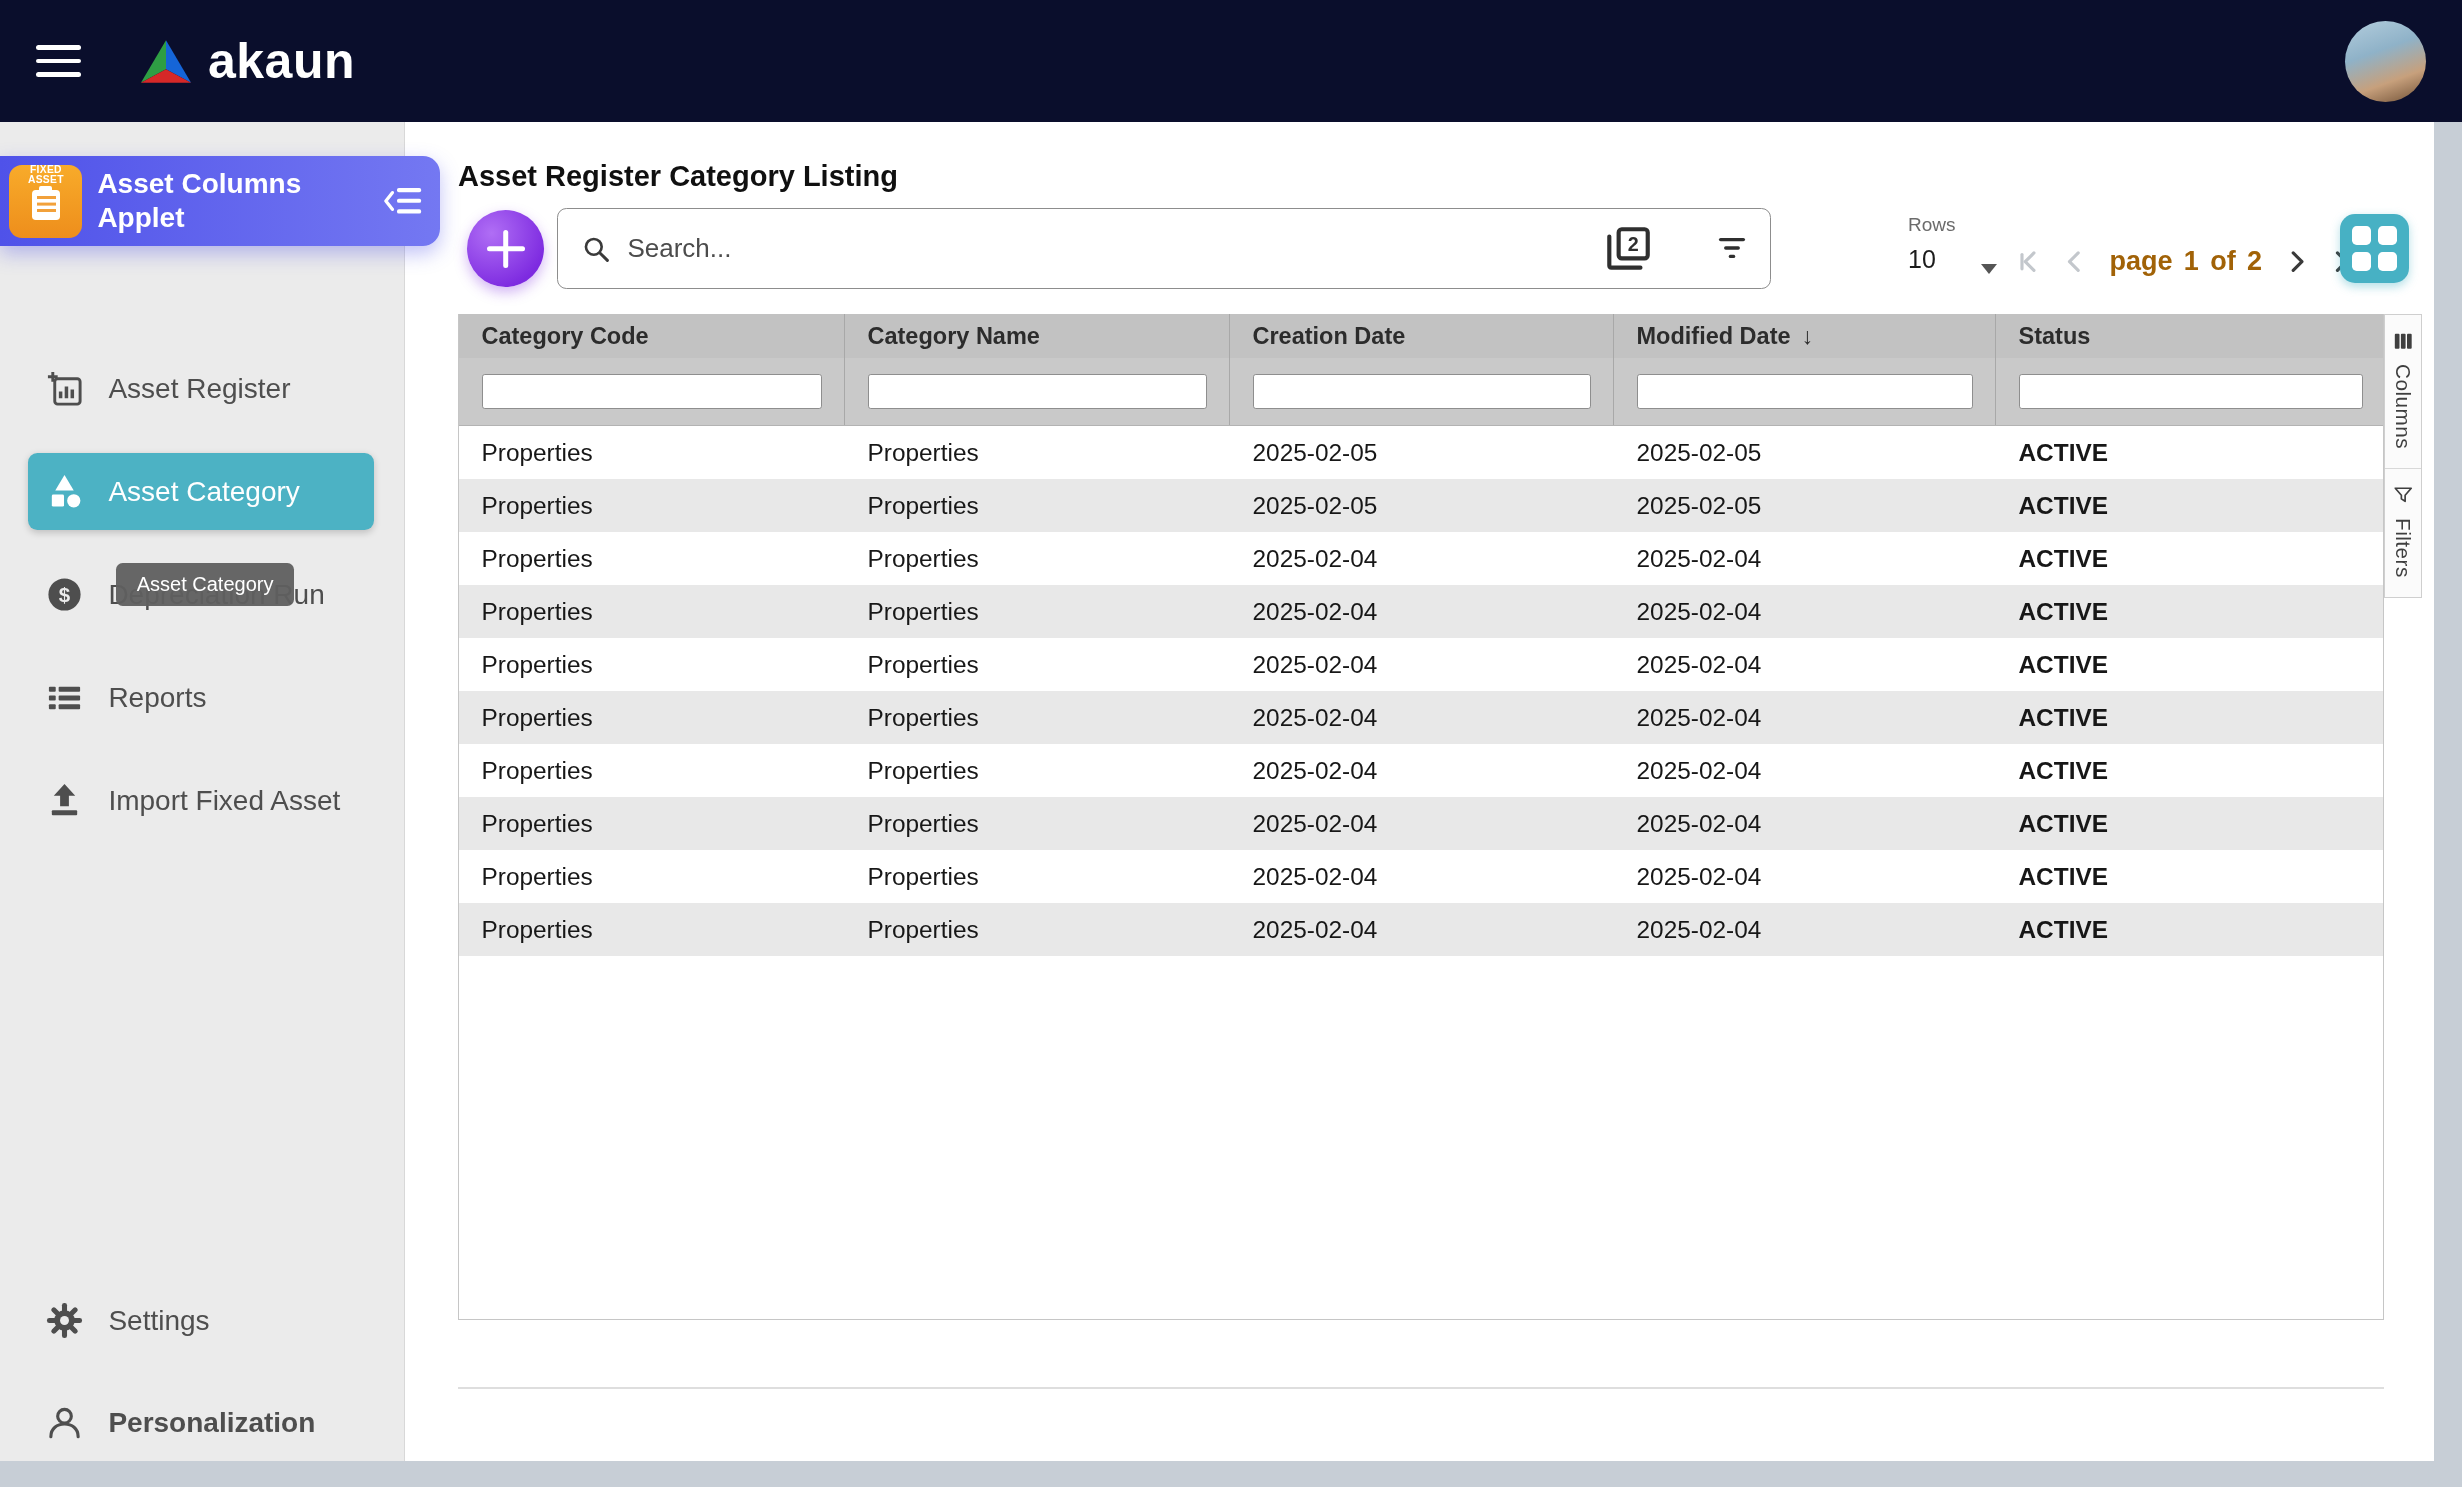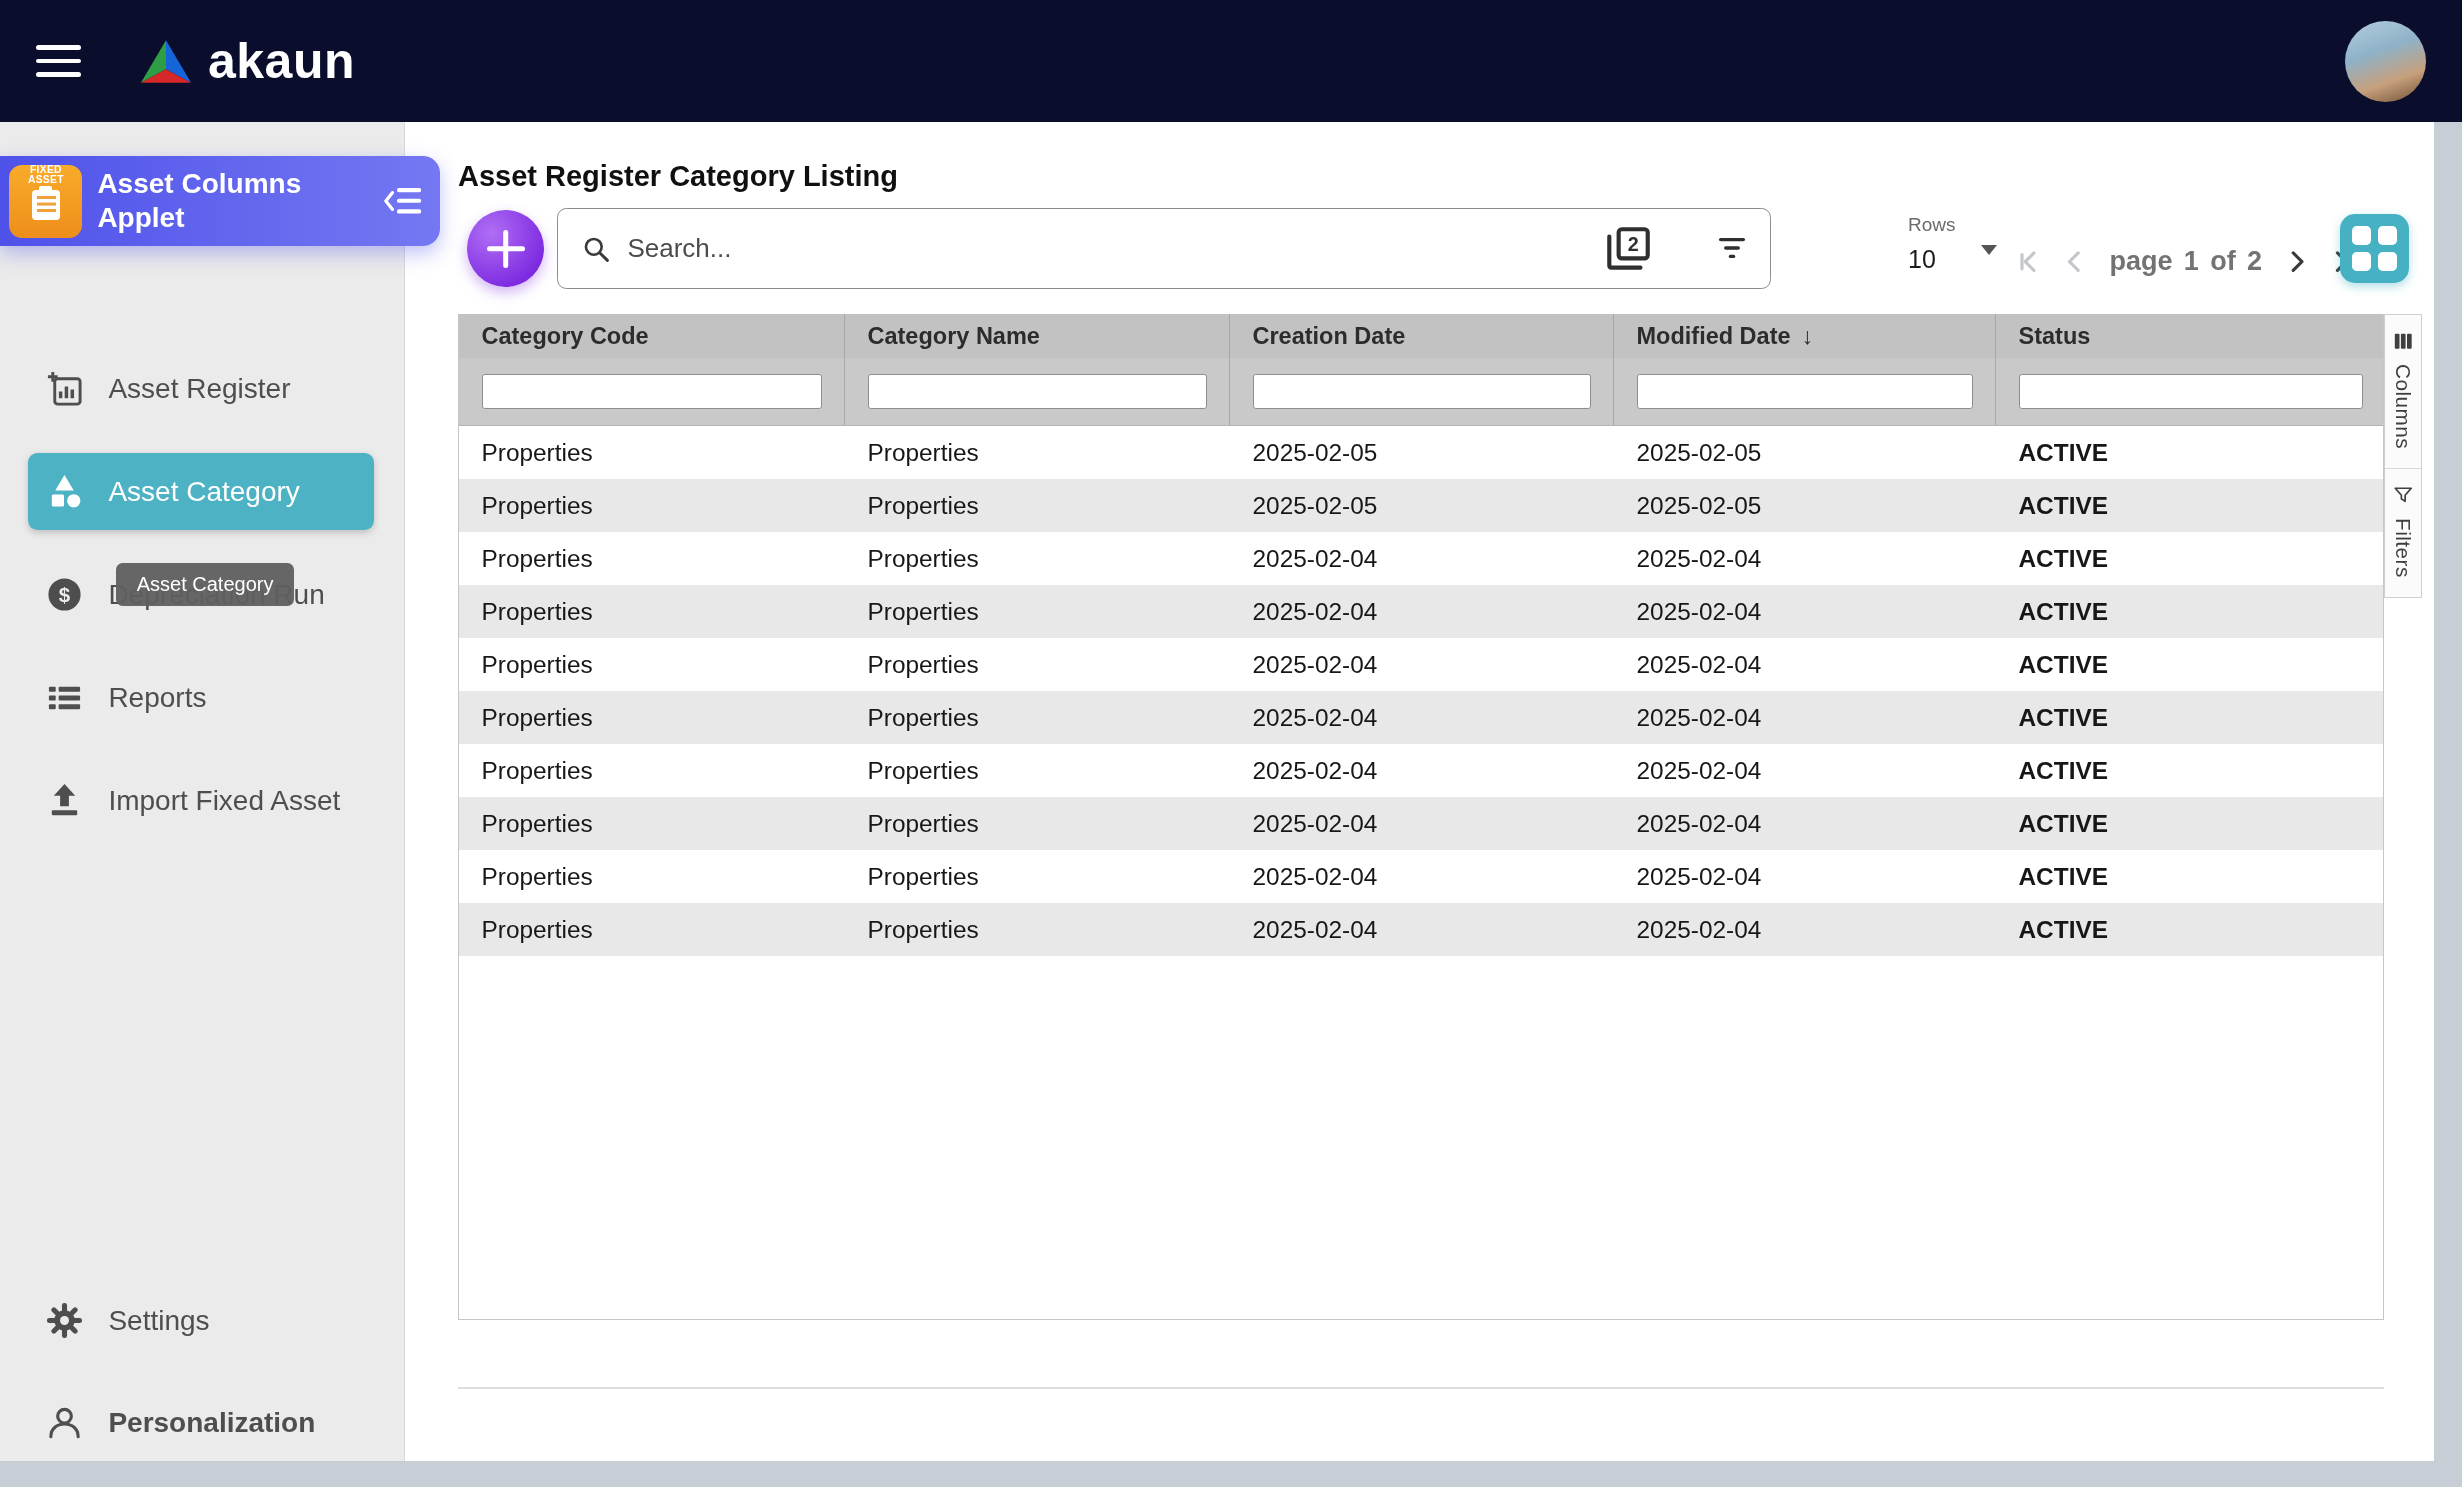--- a/index.html
+++ b/index.html
@@ -55,28 +55,28 @@
   .search-icon{width:28px;height:28px;flex-shrink:0;}
   .searchbox input{flex:1;border:none;outline:none;font-size:26px;color:#333;background:transparent;font-family:inherit;}
   .searchbox input::placeholder{color:#4c4c4c;}
   .filter-icon{width:28px;height:24.4px;flex-shrink:0;cursor:pointer;}
 
   .copy-btn{position:absolute;left:1196px;top:100px;width:54px;height:54px;background:none;border:none;padding:0;cursor:pointer;}
   .copy-btn svg{width:100%;height:100%;}
 
   .rows-group{position:absolute;left:1503px;top:92px;}
   .rows-caption{font-size:19px;color:#6b6b6b;}
-  .rows-select{margin-top:8.5px;display:flex;align-items:flex-start;font-size:25px;color:#1c1c1c;cursor:pointer;}
+  .rows-select{margin-top:8.5px;display:flex;align-items:flex-end;font-size:25px;color:#1c1c1c;cursor:pointer;}
   .rows-select .caret{margin-left:45px;width:0;height:0;border-left:8.5px solid transparent;border-right:8.5px solid transparent;border-top:10.3px solid #555;}
 
   .pager{position:absolute;left:1604px;top:115px;height:49px;display:flex;align-items:center;gap:7.5px;}
   .pg-btn{width:39px;height:39px;background:none;border:none;padding:3.8px;color:#3a3a3a;cursor:pointer;}
   .pg-btn svg{width:100%;height:100%;}
   .pg-btn.disabled{color:#c3c7cc;cursor:default;}
-  .pager-text{display:flex;align-items:center;gap:11.3px;margin:0 7.5px;font-size:27px;font-weight:700;color:#737373;}
+  .pager-text{display:flex;align-items:center;gap:11.3px;margin:0 7.5px;font-size:27px;font-weight:700;color:#a16207;}
 
   .grid-btn{position:absolute;left:1935px;top:92px;width:69px;height:69px;border:none;border-radius:15px;background:#47b1c4;
             display:grid;grid-template-columns:19px 19px;grid-auto-rows:19px;gap:6.6px;place-content:center;cursor:pointer;
             box-shadow:0 3.8px 9.4px rgba(71,177,196,.4);}
   .grid-btn span{background:#fff;border-radius:4.7px;}
 
   
   .table-card{position:absolute;left:53px;top:192px;width:1926px;height:1006px;border:0.9px solid #c6c6c6;border-top:none;background:#fff;}
   .thead{display:flex;height:44px;background:#c2c2c2;}
   .th{display:flex;align-items:center;padding-left:22.5px;font-size:23.5px;font-weight:700;color:#2c2c2c;border-right:0.9px solid #a8a8a8;cursor:pointer;}

